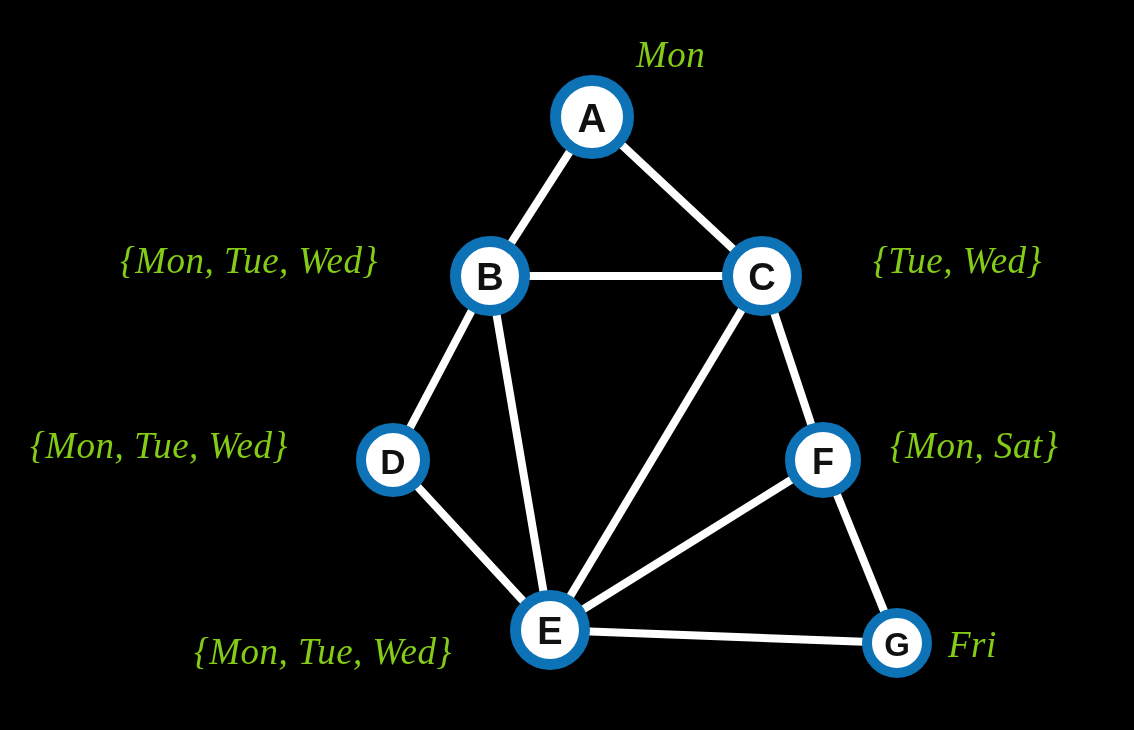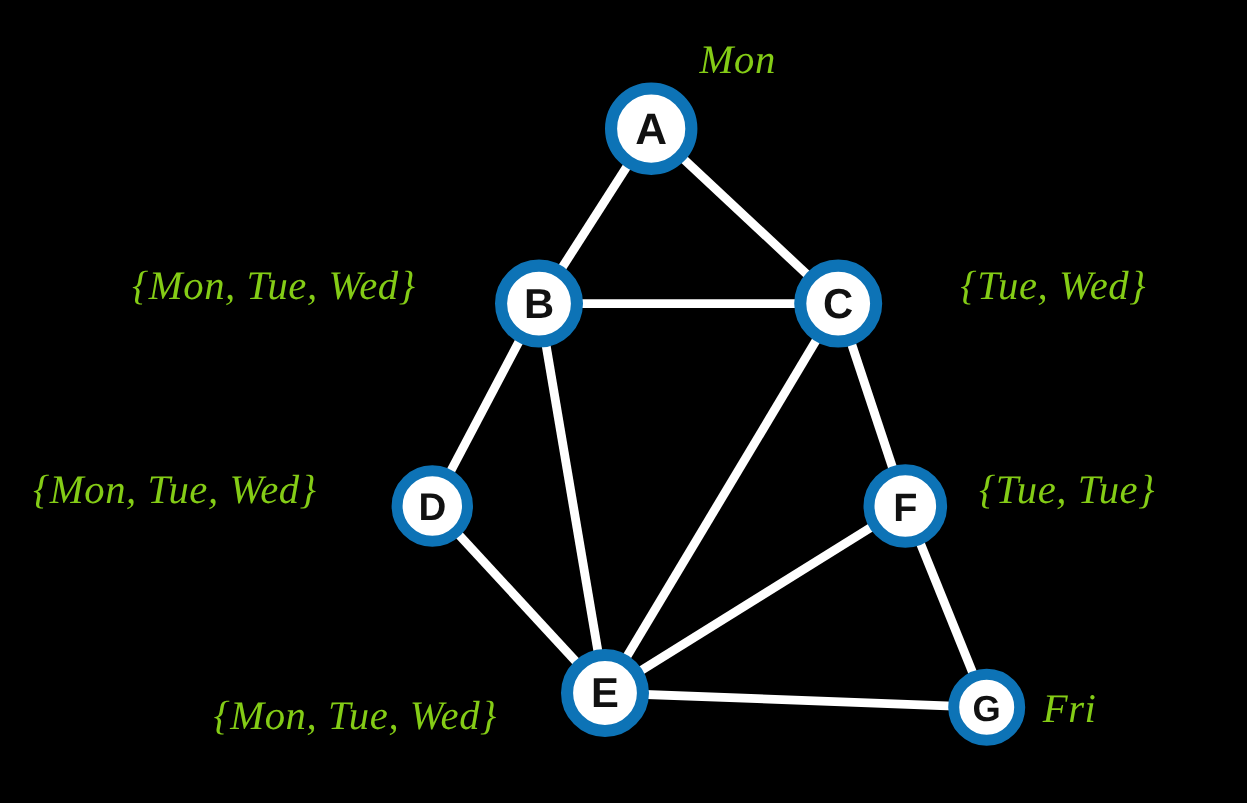--- a/index.html
+++ b/index.html
@@ -111,16 +111,16 @@
           <text x="897" y="644" class="node-letter" fill="#111111" font-size="33">G</text>
         </g>
       </g>
   </svg>
 
   <div class="domain-label lbl-a">Mon</div>
   <div class="domain-label lbl-b">{Mon, Tue, Wed}</div>
   <div class="domain-label lbl-c">{Tue, Wed}</div>
   <div class="domain-label lbl-d">{Mon, Tue, Wed}</div>
   <div class="domain-label lbl-e">{Mon, Tue, Wed}</div>
-  <div class="domain-label lbl-f">{Tue, Tue}</div>
+  <div class="domain-label lbl-f">{Mon, Sat}</div>
   <div class="domain-label lbl-g">Fri</div>
 
 </div>
 
 </body></html>

